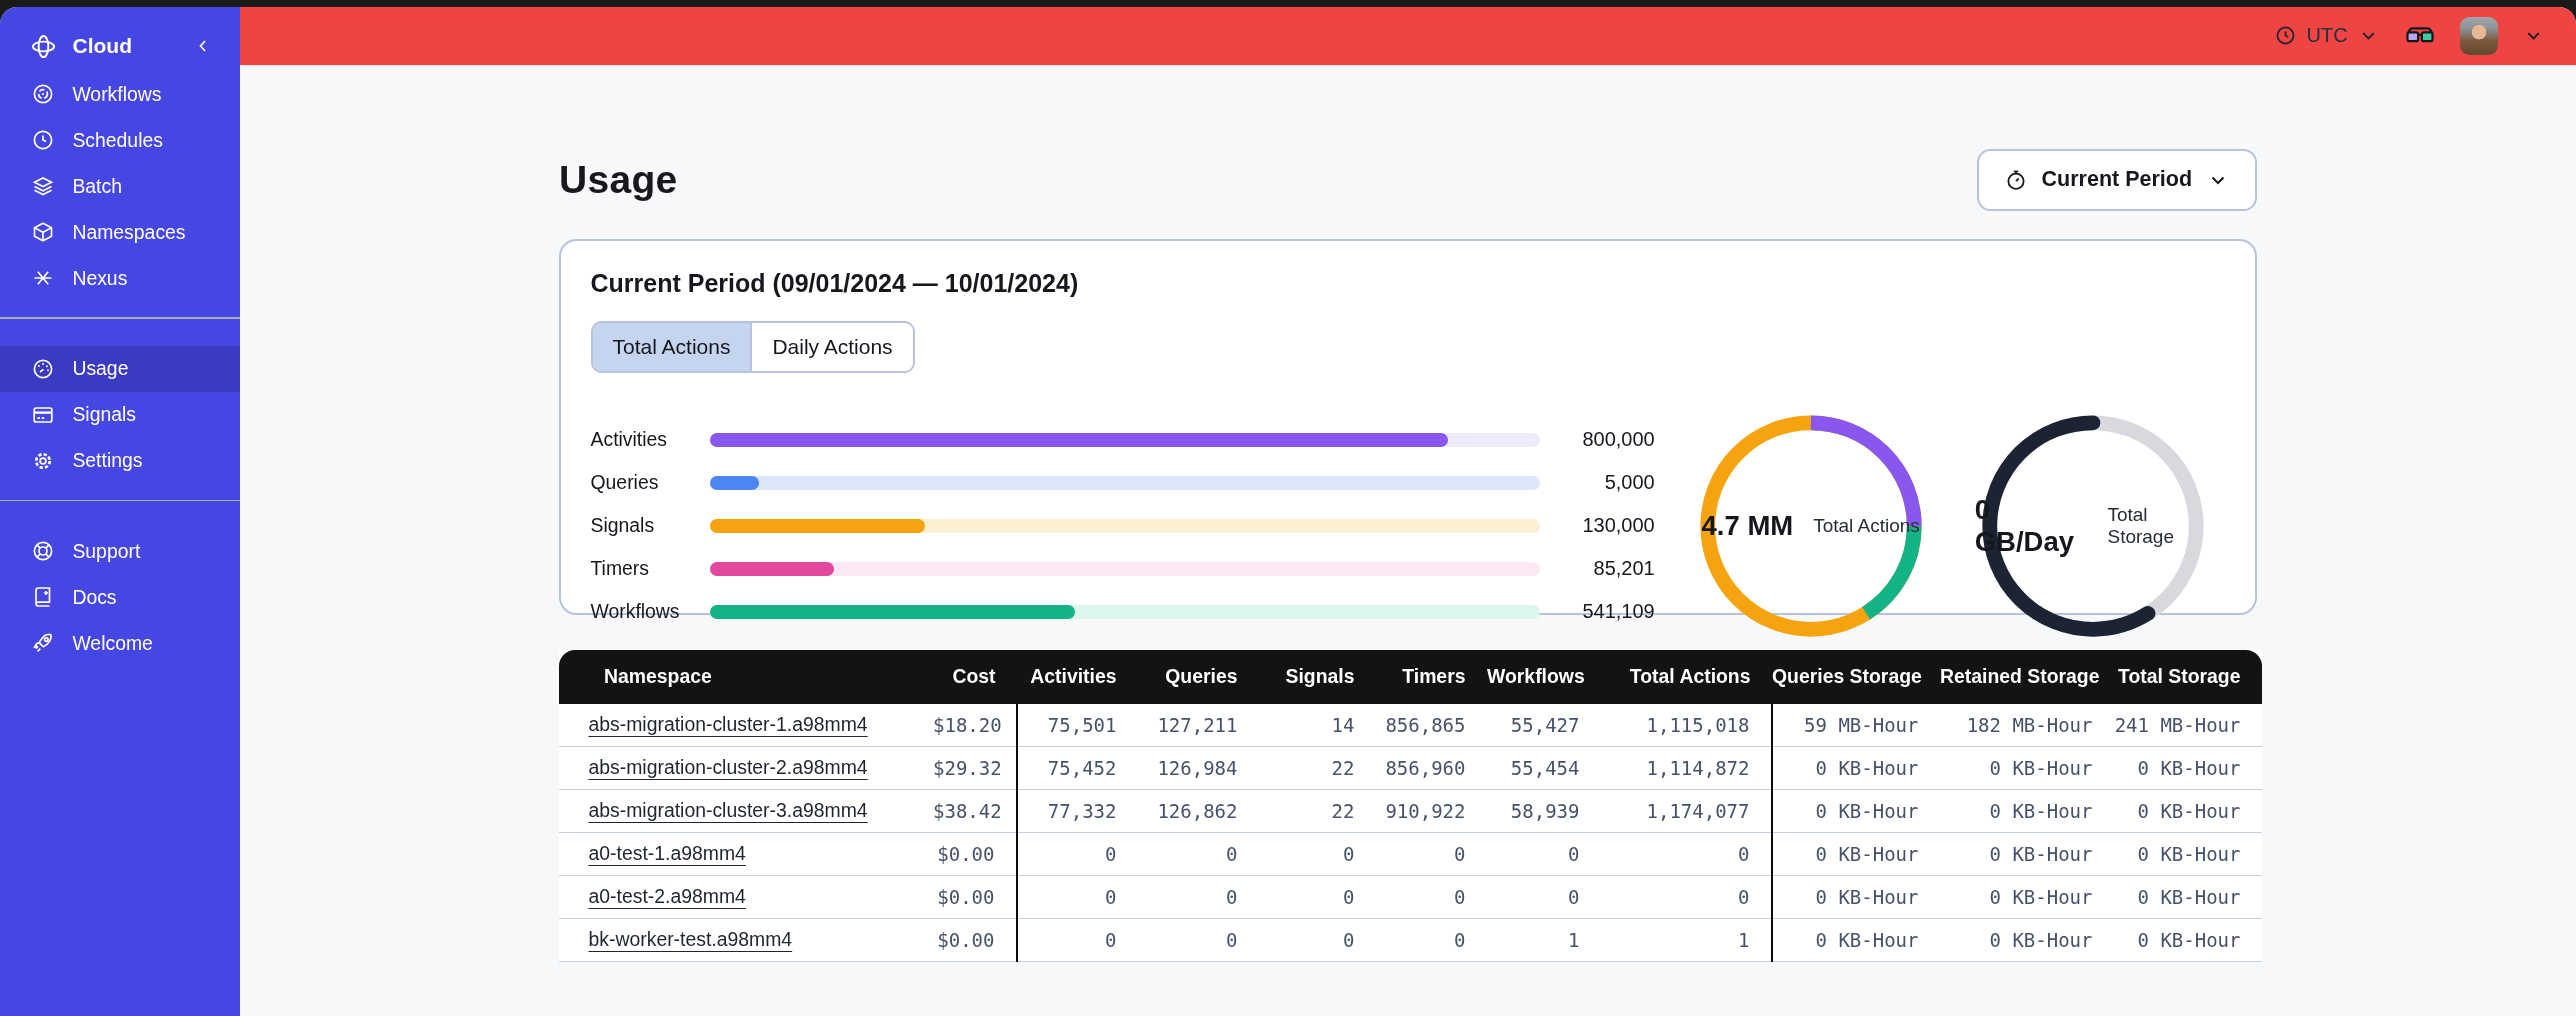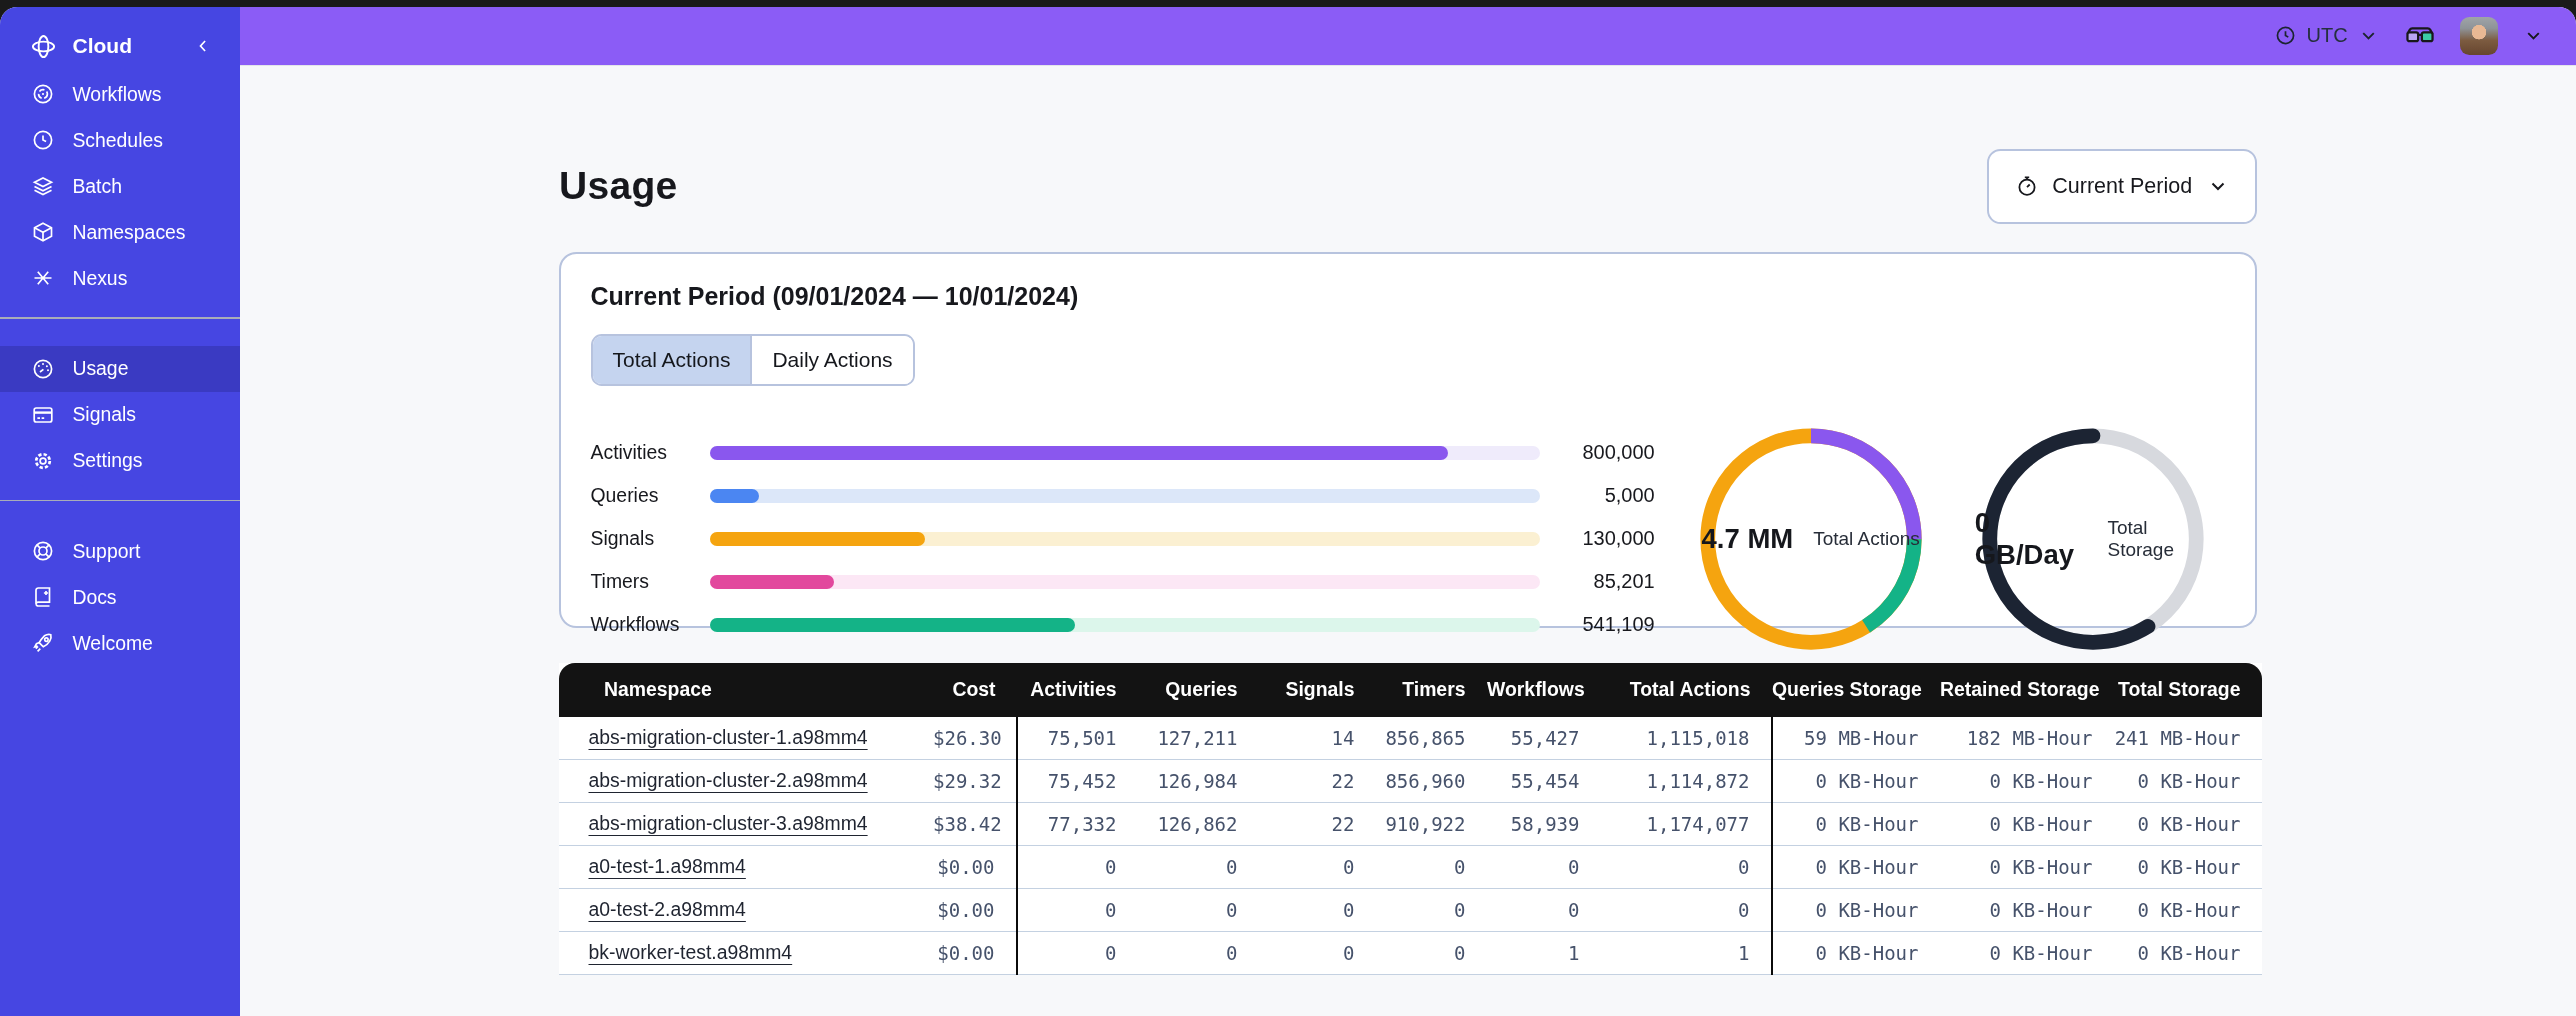--- a/index.html
+++ b/index.html
@@ -21,39 +21,39 @@
   .brand .collapse{margin-left:auto;display:inline-flex;cursor:pointer}
   .nav-item{display:flex;align-items:center;height:46px;padding-left:31px;gap:17.4px;font-size:19.4px;font-weight:500;cursor:pointer;text-decoration:none;color:#fff}
   .nav-item.active{background:#3A3AC2}
   .sb-divider{height:1.3px;background:#A9ADB8;margin:16px 0 27px 0}
   .icon{display:inline-flex;width:24px;height:24px;flex:0 0 24px;align-items:center;justify-content:center}
   .icon svg{width:24px;height:24px}
   .brand .icon,.brand .icon svg{width:27px;height:27px}
 
   
   .main{flex:1;display:flex;flex-direction:column;min-width:0}
-  .topbar{height:58px;flex:0 0 58px;background:#8b5cf6;border-bottom:1.3px solid #E3E5E9;display:flex;align-items:center;justify-content:flex-end;gap:24px;padding-right:31px}
+  .topbar{height:58px;flex:0 0 58px;background:#ef4444;border-bottom:1.3px solid #E3E5E9;display:flex;align-items:center;justify-content:flex-end;gap:24px;padding-right:31px}
   .tz{display:flex;align-items:center;gap:9.4px;font-size:20px;color:#26303F;cursor:pointer}
   .tz svg,.chev svg{width:23px;height:23px}
   .glasses{display:inline-flex;cursor:pointer}
   .glasses svg{width:32px;height:32px}
   .avatar{width:38px;height:38px;border-radius:9.4px;cursor:pointer;
     background:
       radial-gradient(circle at 50% 40%, #E8B894 0 24%, rgba(0,0,0,0) 25%),
       linear-gradient(180deg,#9FA4A8 0%,#8E9398 30%,#7C5B40 62%,#66452F 100%);
   }
   .chev{display:inline-flex;cursor:pointer;color:#17181D}
 
   
   .content{flex:1;overflow:hidden}
   .container{width:1698px;margin:0 auto}
   .page-head{display:flex;align-items:center;justify-content:space-between;margin-top:83px}
   h1{font-size:39px;font-weight:600;color:#17181D;margin:0;letter-spacing:0.3px}
-  .period-btn{display:flex;align-items:center;gap:13.4px;height:75px;padding:0 25.5px;background:#fff;
-    border:2px solid #B7C3DE;border-radius:13.4px;font-size:21.5px;font-weight:400;color:#17181D;cursor:pointer;
+  .period-btn{display:flex;align-items:center;gap:13.4px;height:62px;padding:0 25.5px;background:#fff;
+    border:2px solid #B7C3DE;border-radius:13.4px;font-size:21.5px;font-weight:700;color:#17181D;cursor:pointer;
     font-family:"Liberation Sans",sans-serif}
   .period-btn svg{width:24px;height:24px}
 
   
   .card{margin-top:28px;background:#fff;border:2px solid #B7C3DE;border-radius:17.4px;padding:27px 29.5px 0 29.5px;box-sizing:border-box;height:376px}
   .card h2{margin:1.3px 0 0 0;font-size:25px;font-weight:600;color:#17181D}
   .tabs{display:inline-flex;margin-top:23px;border:2px solid #B7C3DE;border-radius:10.7px;overflow:hidden;background:#fff}
   .tab{height:48px;display:flex;align-items:center;padding:0 20px;font-size:21px;font-weight:500;color:#15171C;cursor:pointer;background:#fff}
   .tab + .tab{border-left:2px solid #B7C3DE}
   .tab.active{background:#C5D4EF}
@@ -376,21 +376,21 @@
                   <th>Workflows</th>
                   <th>Total Actions</th>
                   <th>Queries Storage</th>
                   <th>Retained Storage</th>
                   <th>Total Storage</th>
                 </tr>
               </thead>
             <tbody id="table-rows">
                 <tr>
                   <td><a class="ns-link">abs-migration-cluster-1.a98mm4</a></td>
-                  <td>$26.30</td>
+                  <td>$18.20</td>
                   <td>75,501</td>
                   <td>127,211</td>
                   <td>14</td>
                   <td>856,865</td>
                   <td>55,427</td>
                   <td>1,115,018</td>
                   <td>59 MB-Hour</td>
                   <td>182 MB-Hour</td>
                   <td>241 MB-Hour</td>
                 </tr>

